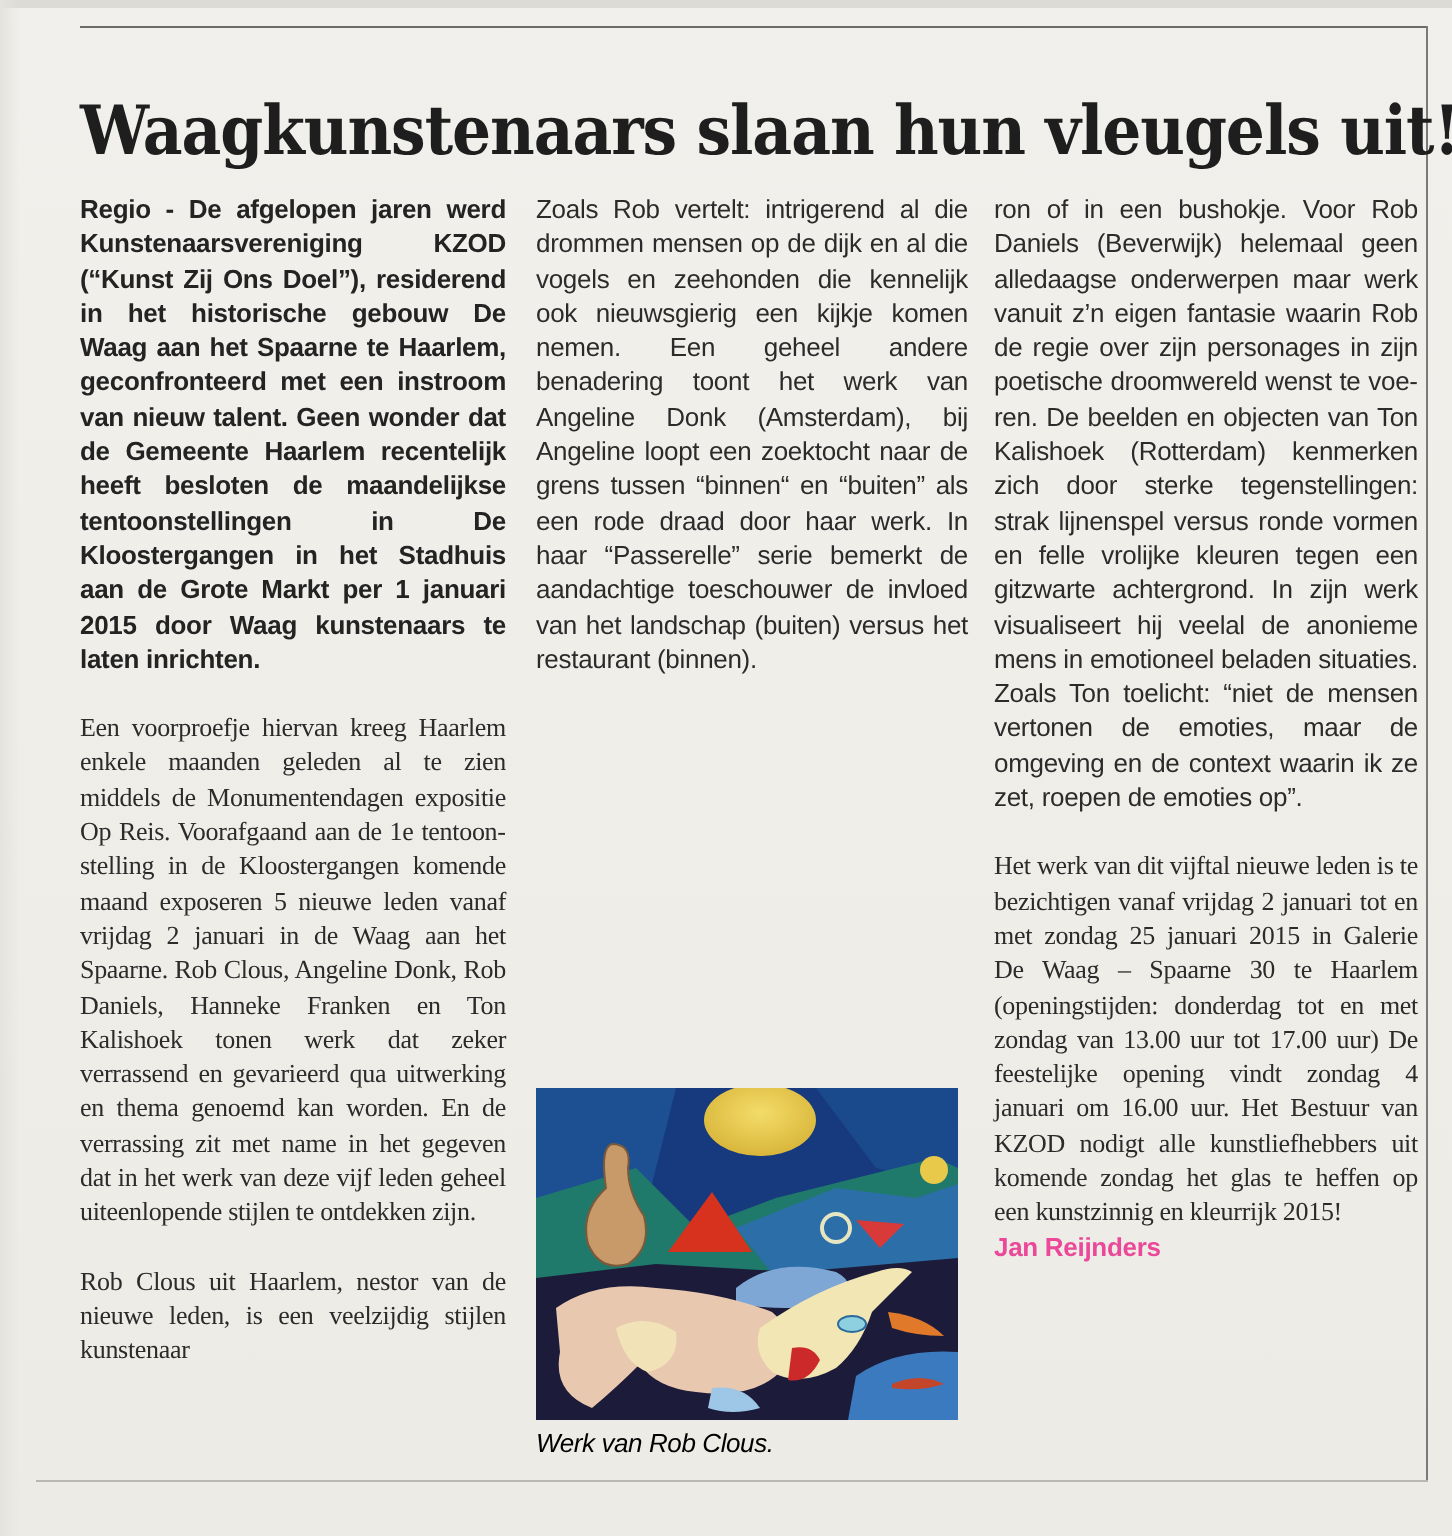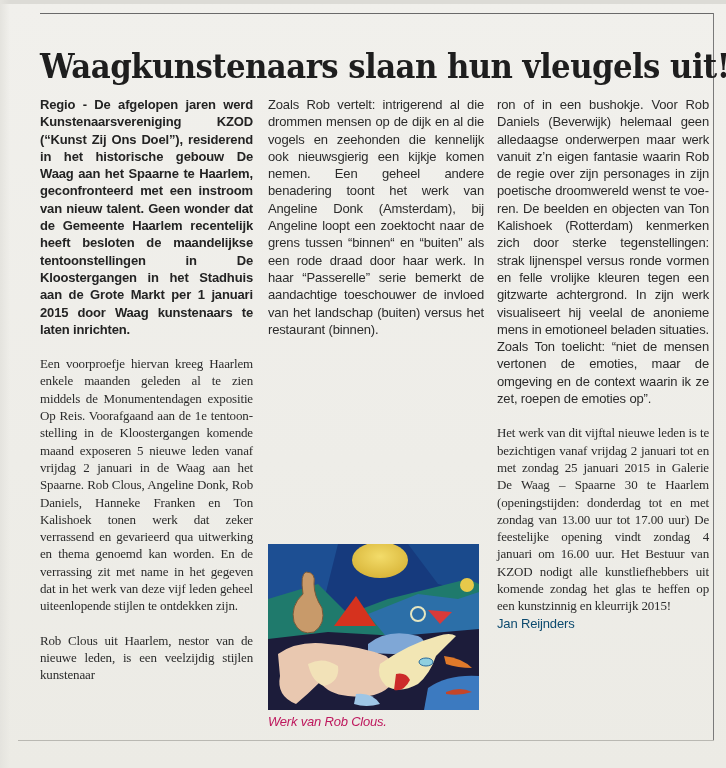--- a/index.html
+++ b/index.html
@@ -30,30 +30,30 @@
     font-size: 13px; line-height: 17.3px;
     text-align: justify; hyphens: manual;
     letter-spacing: -0.15px;
   }
   .col1 { left: 40px; width: 213px; }
   .col2 { left: 268px; width: 216px; }
   .col3 { left: 497px; width: 212px; }
   .col p { margin: 0; }
   .col p.gap { margin-top: 17px; font-family: Liberation Serif, serif; }
   .lead { font-weight: bold; color: #232323; }
-  .byline { font-weight: normal; color: #0c4a6e; margin: 0; }
+  .byline { font-weight: bold; color: #ec4899; margin: 0; }
 
   .figure {
     position: absolute; left: 268px; top: 544px; width: 211px; height: 166px;
     overflow: hidden; background: #15387a;
   }
   .figure svg { display: block; }
   .caption {
     position: absolute; left: 268px; top: 714px;
-    font-style: italic; font-size: 13px; color: #be185d; letter-spacing: -0.2px;
+    font-style: italic; font-size: 13px; color: #000000; letter-spacing: -0.2px;
   }
 </style>
 </head>
 <body>
 
 <div class="edge-top"></div>
 <div class="edge-left"></div>
 <div class="rule-top"></div>
 <div class="rule-right"></div>
 <div class="rule-bottom"></div>

